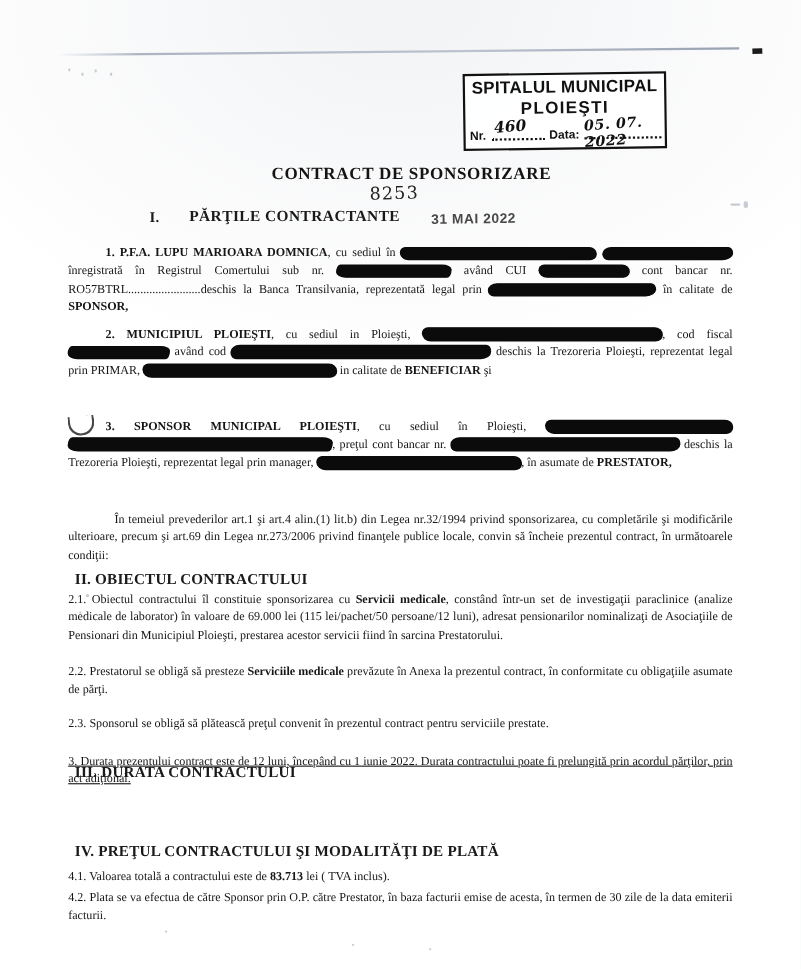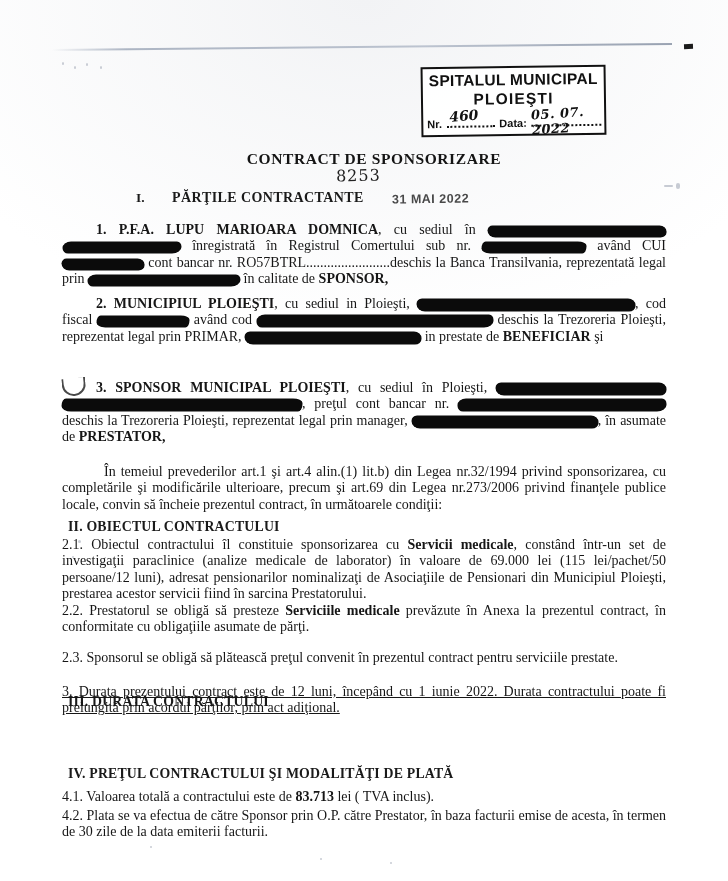--- a/index.html
+++ b/index.html
@@ -86,21 +86,21 @@
   .date-stamp{
     position:absolute;left:392px;top:2px;
     font-family:"Liberation Sans", sans-serif;font-weight:700;font-size:12.5px;
     color:#3a3a3a;letter-spacing:.5px;
     transform:rotate(-0.8deg);
     opacity:.92;
   }
 
   .para{
     position:absolute;left:62px;width:604px;
-    font-size:14px;line-height:16.4px;text-align:justify;color:#161616;
+    font-size:11px;line-height:16.4px;text-align:justify;color:#161616;
   }
   .para b{font-weight:700;}
   .ind{display:inline-block;width:34px;}
   .heading{
     position:absolute;left:68px;font-weight:700;font-size:13.8px;letter-spacing:.2px;
   }
 
   
   .redact{
     display:inline-block;vertical-align:-3px;
@@ -183,21 +183,21 @@
       <span class="ind"></span><b>2.</b>
       <b>MUNICIPIUL PLOIEŞTI</b><span>, cu sediul in Ploieşti,</span>
       <span class="redact tall" style="width:218px;"></span>,
       <span>cod fiscal</span>
       <span class="redact r3" style="width:92px;"></span>
       <span>având cod</span>
       <span class="redact r2 tall" style="width:236px;"></span>
       <span>deschis la</span>
       <span>Trezoreria Ploieşti, reprezentat legal prin PRIMAR,</span>
       <span class="redact tall" style="width:176px;"></span>
-      <span>in prestate de</span>
+      <span>in calitate de</span>
       <b>BENEFICIAR</b>
       <span>şi</span>
     </div>
 
     <div class="margin-u"></div>
     <div class="para" style="top:380px;">
       <span class="ind"></span><b>3.</b>
       <b>SPONSOR MUNICIPAL PLOIEŞTI</b><span>, cu sediul în Ploieşti,</span>
       <span class="redact tall" style="width:170px;"></span>
       <span class="redact r3 tall" style="width:240px;"></span><span>, preţul cont bancar nr.</span>

